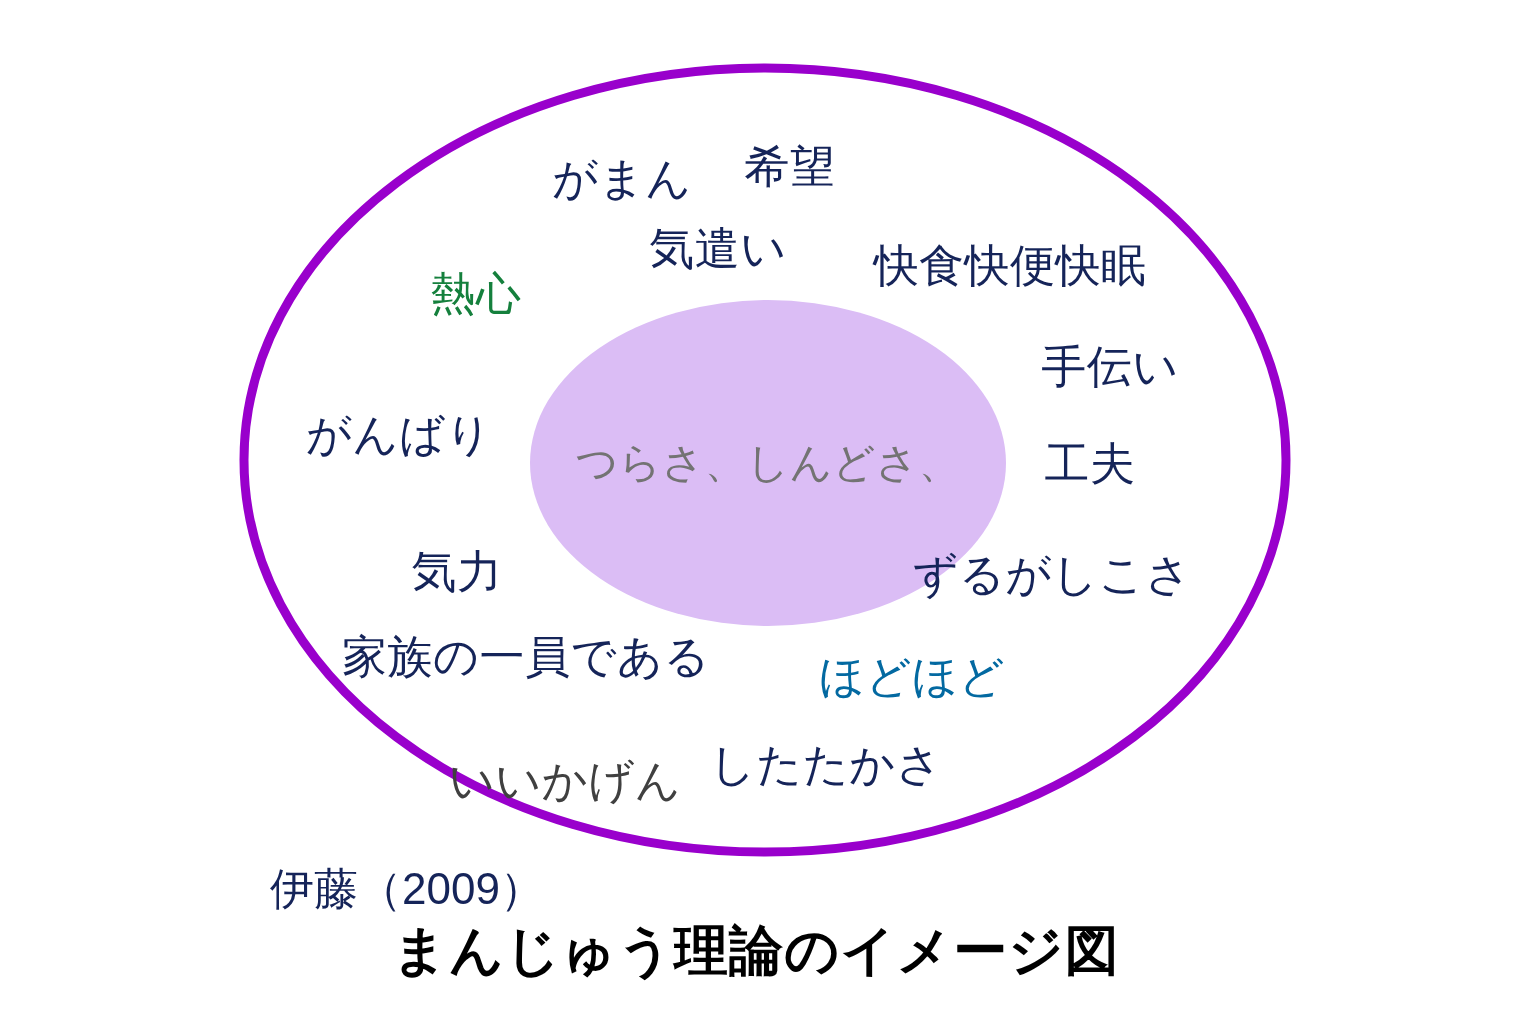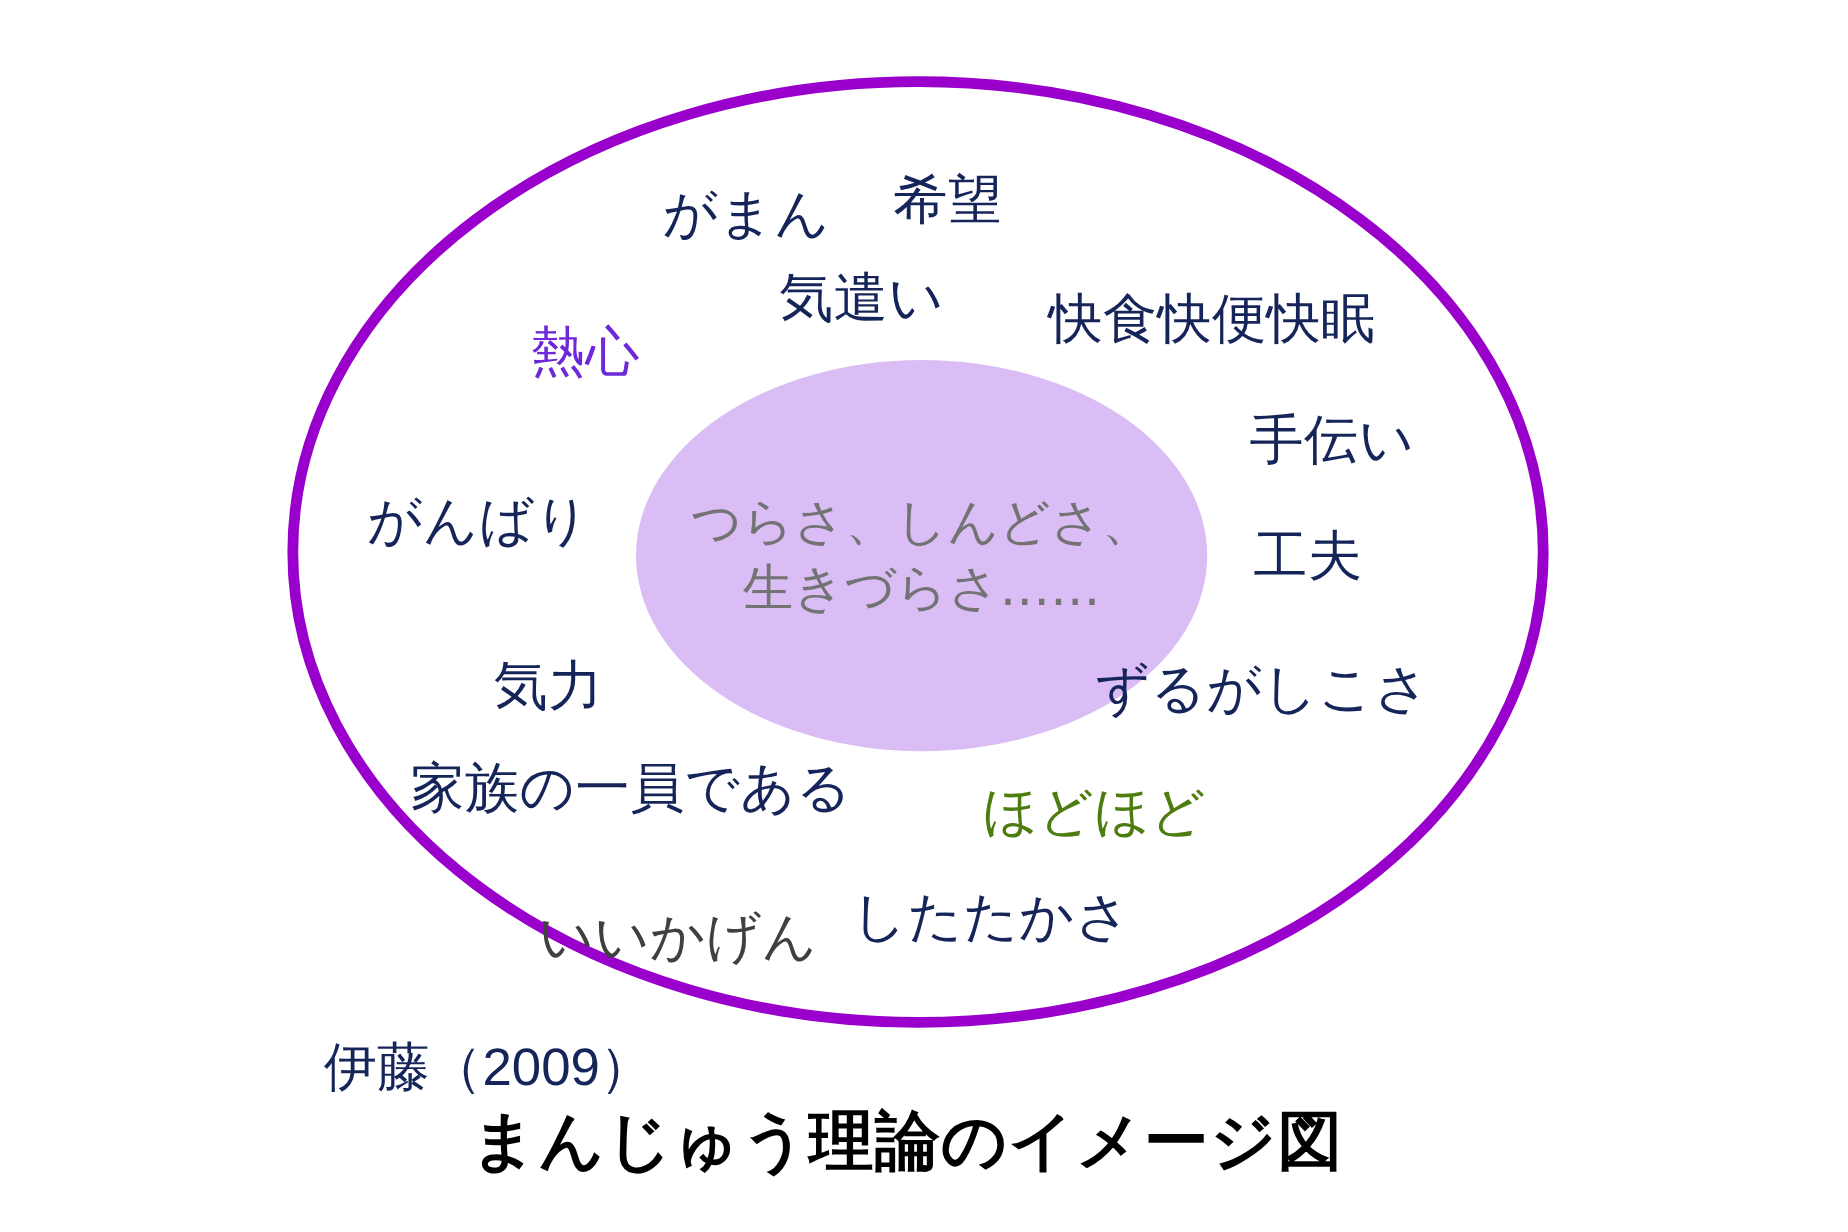--- a/index.html
+++ b/index.html
@@ -95,34 +95,33 @@
   <svg id="ellipse-layer" viewBox="0 0 1540 1027" xmlns="http://www.w3.org/2000/svg">
     <ellipse id="outer-ellipse" cx="765" cy="460" rx="521" ry="392" fill="#FFFFFF" stroke="#9900CC" stroke-width="9"></ellipse>
     <ellipse id="inner-ellipse" cx="768" cy="463" rx="238" ry="163" fill="#DBBDF5" stroke="none"></ellipse>
   </svg>
 
   <div id="outer-label-group">
       <div class="manju-label outer-label" style="left: 622px; top: 178px; color: rgb(21, 36, 89);">がまん</div>
       <div class="manju-label outer-label" style="left: 790px; top: 166px; color: rgb(21, 36, 89);">希望</div>
       <div class="manju-label outer-label" style="left: 718px; top: 248px; color: rgb(21, 36, 89);">気遣い</div>
       <div class="manju-label outer-label" style="left: 1010px; top: 265px; color: rgb(21, 36, 89);">快食快便快眠</div>
-      <div class="manju-label outer-label" style="left: 488px; top: 293px; color: #6d28d9;">熱心</div>
+      <div class="manju-label outer-label" style="left: 476px; top: 293px; color: #15803d;">熱心</div>
       <div class="manju-label outer-label" style="left: 1110px; top: 366px; color: rgb(21, 36, 89);">手伝い</div>
       <div class="manju-label outer-label" style="left: 399px; top: 434px; color: rgb(21, 36, 89);">がんばり</div>
       <div class="manju-label outer-label" style="left: 1090px; top: 463px; color: rgb(21, 36, 89);">工夫</div>
       <div class="manju-label outer-label" style="left: 457px; top: 571px; color: rgb(21, 36, 89);">気力</div>
       <div class="manju-label outer-label" style="left: 1052px; top: 574px; color: rgb(21, 36, 89);">ずるがしこさ</div>
       <div class="manju-label outer-label" style="left: 526px; top: 656px; color: rgb(21, 36, 89);">家族の一員である</div>
-      <div class="manju-label outer-label" style="left: 912px; top: 676px; color: #4d7c0f;">ほどほど</div>
+      <div class="manju-label outer-label" style="left: 912px; top: 676px; color: #0369a1;">ほどほど</div>
       <div class="manju-label outer-label" style="left: 565px; top: 748px; color: #404040; margin-top: 32px;">いいかげん</div>
       <div class="manju-label outer-label" style="left: 826px; top: 764px; color: rgb(21, 36, 89);">したたかさ</div>
     </div>
 
   <div id="core-text" style="color: #737373;">
       <span class="core-line">つらさ、しんどさ、</span>
-      <span class="core-line">生きづらさ‥‥‥</span>
     </div>
 
   <div id="citation" style="color: rgb(21, 36, 89);">伊藤（2009）</div>
 
 </div>
 
 <div id="figure-caption" style="color: rgb(0, 0, 0);">まんじゅう理論のイメージ図</div>
 
 </body></html>

